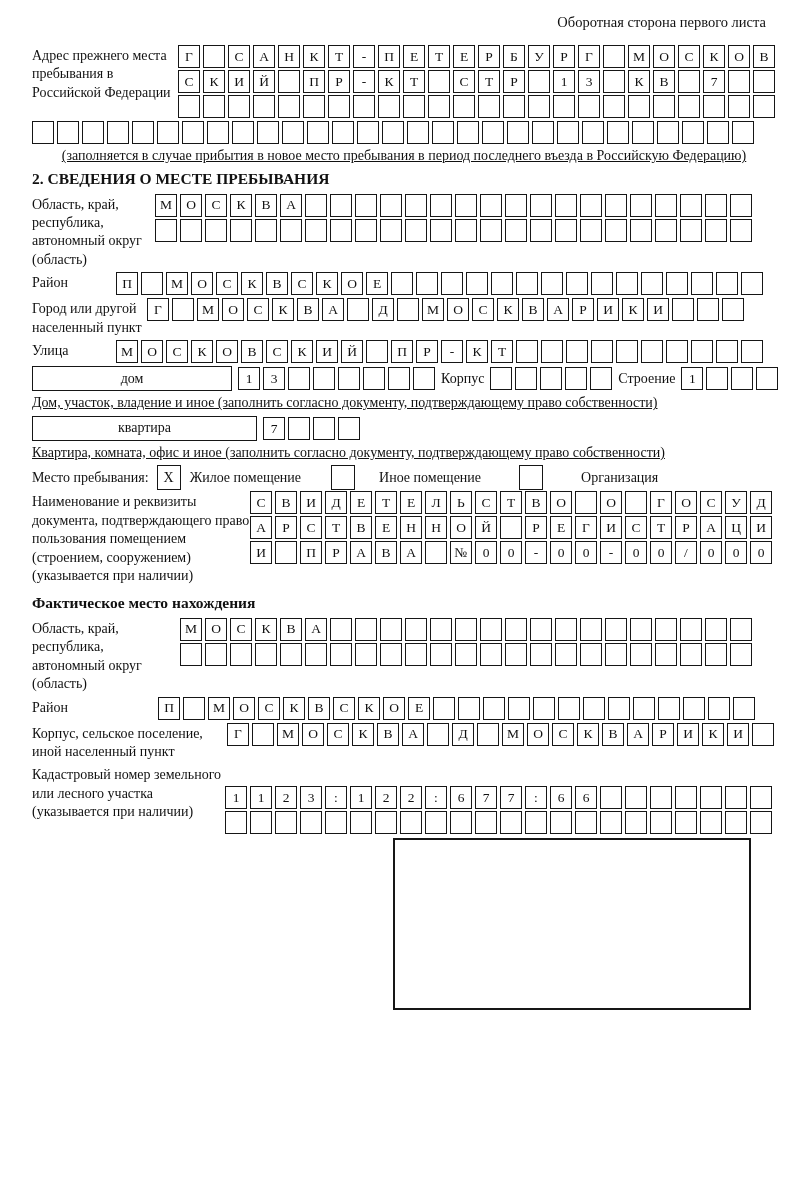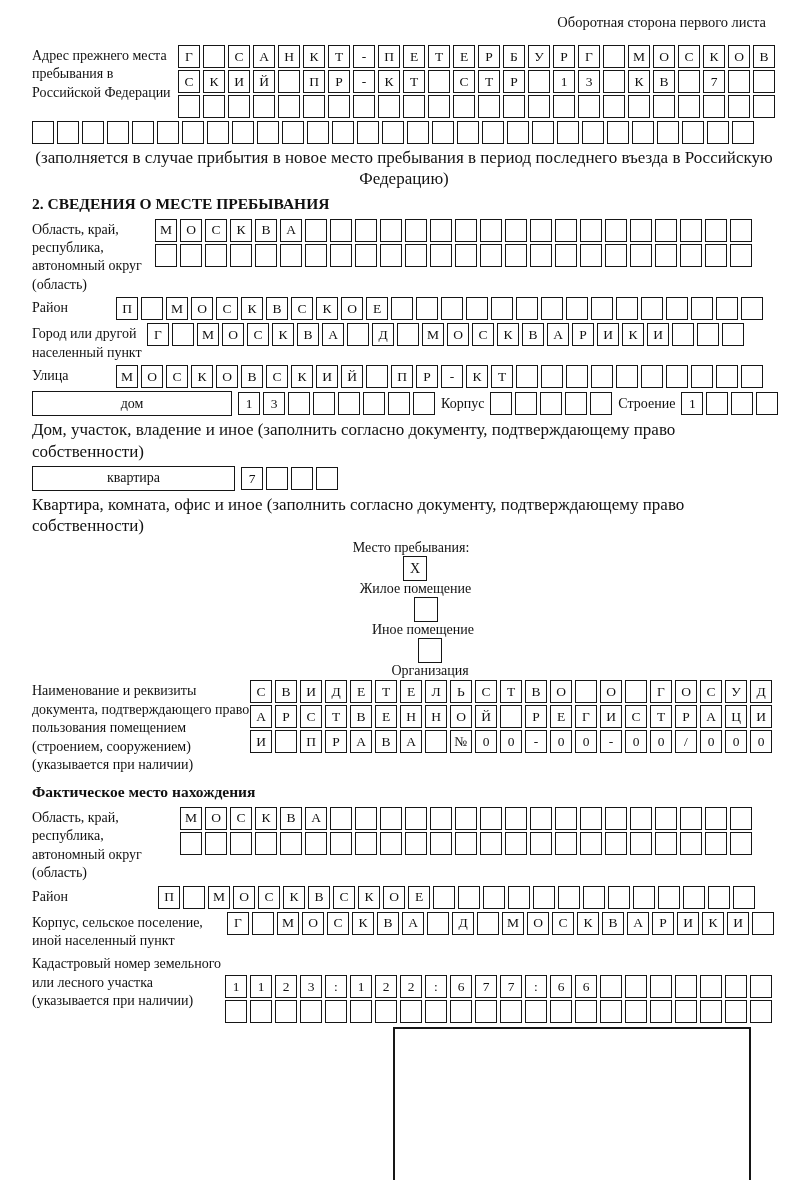--- a/index.html
+++ b/index.html
@@ -20,35 +20,35 @@
   .rows{display:flex;flex-direction:column;gap:2px;}
   .cells{display:flex;gap:3px;}
   .cell{
     flex:0 0 auto;box-sizing:border-box;width:22px;height:23px;
     border:1.8px solid #161616;background:#fff;
     display:flex;align-items:center;justify-content:center;
     font-size:13.5px;line-height:1;
   }
   .fullrow{margin-top:2px;}
 
-  .caption{font-size:17px;line-height:1.25;margin:3px 0 4px 0;}
+  .caption{font-size:14px;line-height:1.25;margin:3px 0 4px 0;text-decoration:underline;}
   .center{text-align:center;padding-right:14px;}
 
   .sec-title{font-weight:bold;font-size:15.5px;text-align:left;padding-right:14px;margin:5px 0 6px 0;}
 
   .house-row{display:flex;align-items:center;margin:2px 0 1px 0;}
   .label-box{
     box-sizing:border-box;border:1.8px solid #161616;height:25px;
     display:flex;align-items:center;justify-content:center;font-size:14px;flex:0 0 auto;
   }
   .box-dom{width:200px;margin-right:6px;}
-  .box-kv{width:203px;margin-right:6px;}
+  .box-kv{width:225px;margin-right:6px;}
   .inline-lbl{font-size:14px;margin:0 6px;}
 
-  .place-row{display:flex;align-items:center;margin:4px 0 1px 0;font-size:14px;flex-direction:column;}
+  .place-row{display:flex;align-items:center;margin:4px 0 1px 0;font-size:14px;}
   .checkbox{
     box-sizing:border-box;width:24px;height:25px;border:1.8px solid #161616;
     display:flex;align-items:center;justify-content:center;font-size:14px;flex:0 0 auto;
   }
   .choose-caption{font-size:13px;margin:1px 0 4px 172px;}
 
   .fact-caption{font-size:13px;text-align:center;line-height:1.45;padding-right:14px;margin-bottom:4px;}
 
   .stamp-wrap{margin-left:361px;margin-top:4px;}
   .stamp-box{box-sizing:border-box;width:358px;height:172px;border:2px solid #161616;background:#fff;}

